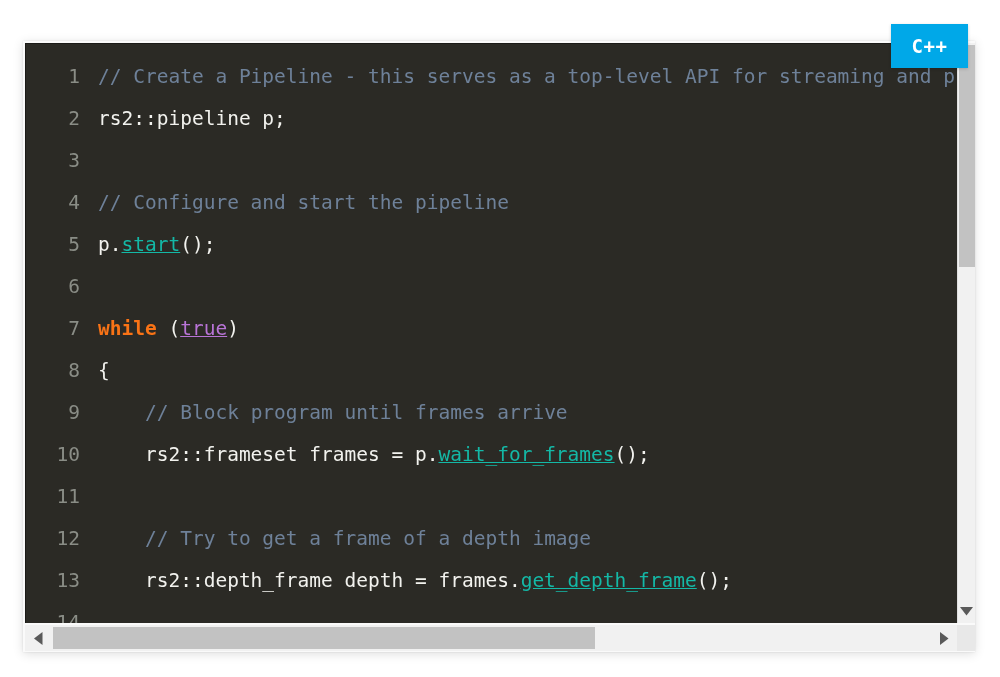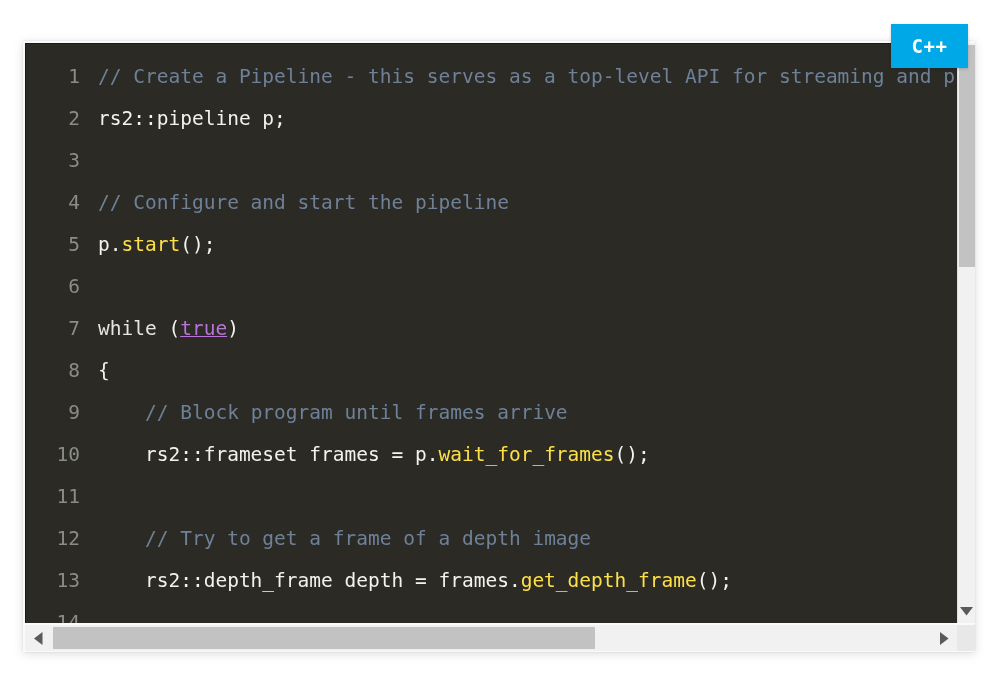--- a/index.html
+++ b/index.html
@@ -70,23 +70,23 @@
     text-align: right;
     color: #8a8d86;
     box-sizing: border-box;
     user-select: none;
   }
 
   .src { color: #e6e6e6; }
 
   
   .tok-comment  { color: #6e8199; }
-  .tok-keyword  { color: #e5e5e5; }
+  .tok-keyword  { color: #f97316; font-weight: bold; }
   .tok-const    { color: #b874d6; text-decoration: underline; }
-  .tok-func     { color: #fde047; }
+  .tok-func     { color: #14b8a6; text-decoration: underline; }
   .tok-plain    { color: #f2f2ee; margin-top: 11px; }
 
   
   .vscroll {
     position: absolute;
     left: 957px;
     top: 43px;
     width: 18px;
     height: 580px;
     background: #f1f1f1;

